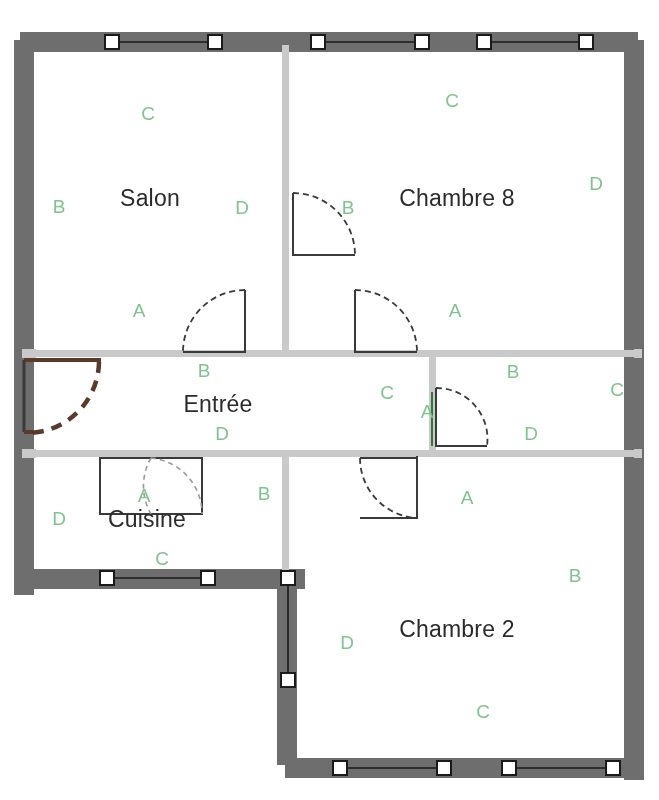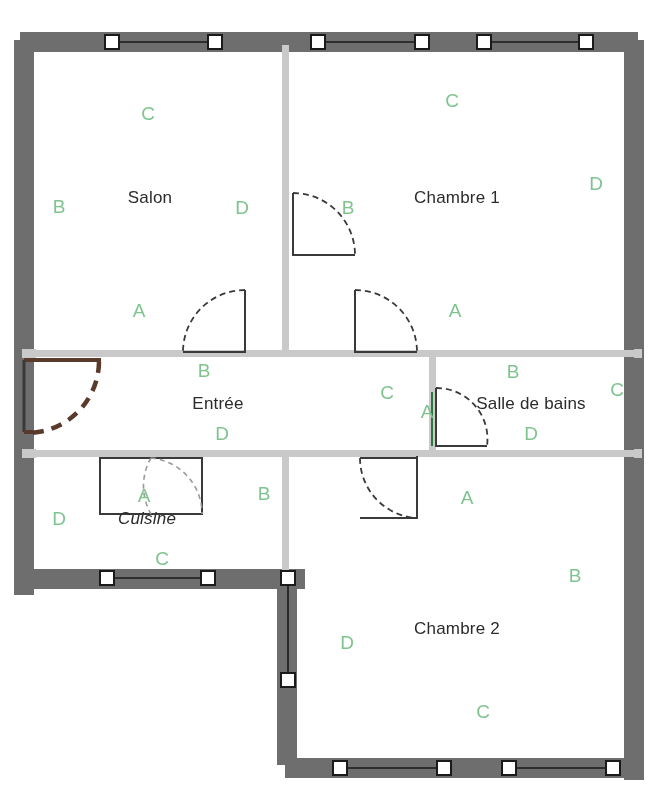--- a/index.html
+++ b/index.html
@@ -23,21 +23,21 @@
     position: absolute;
     left: 0;
     top: 0;
     width: 659px;
     height: 800px;
     display: block;
   }
   .room-name {
     position: absolute;
     font-family: "Liberation Sans", sans-serif;
-    font-size: 17px;
+    font-size: 23px;
     color: #2b2b2b;
     white-space: nowrap;
     transform: translate(-50%, -50%);
     letter-spacing: 0.2px;
   }
   .corner-label {
     position: absolute;
     font-family: "Liberation Sans", sans-serif;
     font-size: 19px;
     color: #7fc48f;
@@ -154,24 +154,23 @@
 
     <g>
       <rect x="100" y="458" width="102" height="56" fill="none" stroke="#3a3a3a" stroke-width="2"></rect>
       <path d="M 151 458 A 56 56 0 0 0 151 514" fill="none" stroke="#9a9a9a" stroke-width="1.6" stroke-dasharray="5 4"></path>
       <path d="M 151 458 A 56 56 0 0 1 202 514" fill="none" stroke="#9a9a9a" stroke-width="1.6" stroke-dasharray="5 4"></path>
     </g>
 
   </svg>
 
   <div class="room-name" style="left:150px; top:198px;">Salon</div>
-  <div class="room-name" style="left:457px; top:198px;">Chambre 1</div>
+  <div class="room-name" style="left:457px; top:198px;">Chambre 8</div>
   <div class="room-name" style="left:218px; top:404px;text-align:center;">Entrée</div>
-  <div class="room-name" style="left:531px; top:404px;">Salle de bains</div>
-  <div class="room-name" style="left:147px; top:519px;font-style:italic;">Cuisine</div>
+  <div class="room-name" style="left:147px; top:519px;">Cuisine</div>
   <div class="room-name" style="left:457px; top:609px;margin-top:20px;">Chambre 2</div>
 
   <div class="corner-label" style="left:148px; top:114px;">C</div>
   <div class="corner-label" style="left:59px; top:207px;">B</div>
   <div class="corner-label" style="left:242px; top:208px;">D</div>
   <div class="corner-label" style="left:139px; top:311px;">A</div>
 
   <div class="corner-label" style="left:452px; top:101px;">C</div>
   <div class="corner-label" style="left:348px; top:208px;">B</div>
   <div class="corner-label" style="left:596px; top:184px;">D</div>

